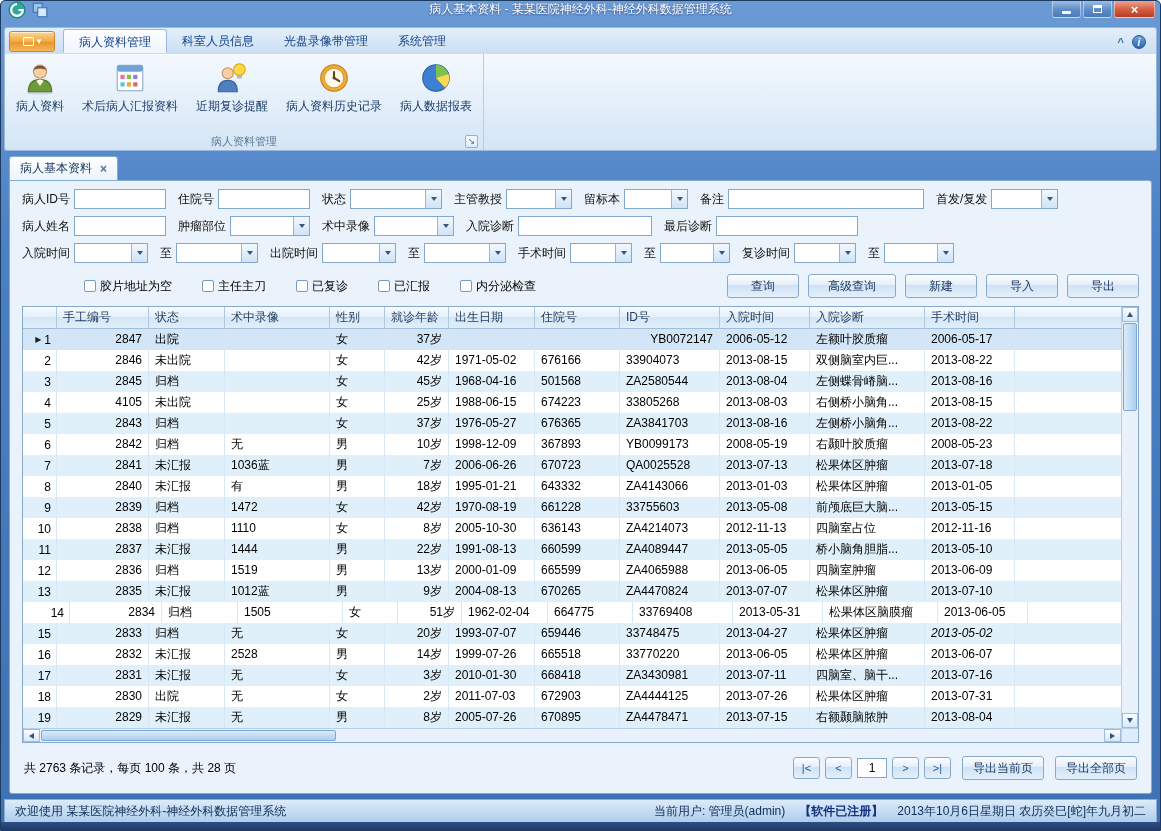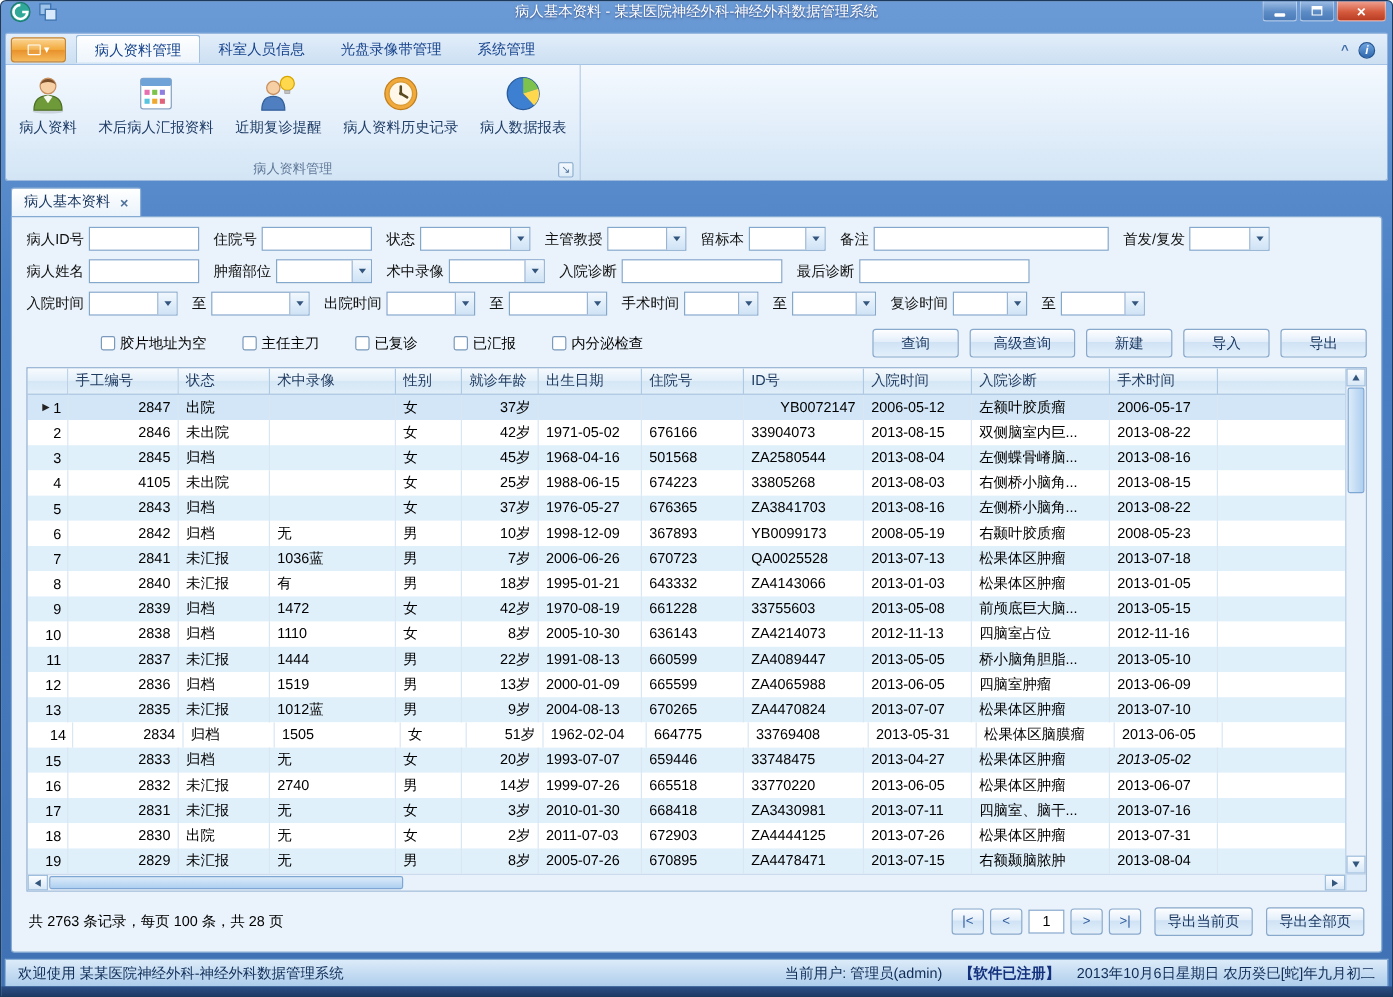--- a/index.html
+++ b/index.html
@@ -662,21 +662,21 @@
                 <div class="gc num" style="width: 64px;">9岁</div>
                 <div class="gc" style="width: 86px;">2004-08-13</div>
                 <div class="gc" style="width: 85px;">670265</div>
                 <div class="gc" style="width: 100px;">ZA4470824</div>
                 <div class="gc" style="width: 90px;">2013-07-07</div>
                 <div class="gc" style="width: 115px;">松果体区肿瘤</div>
                 <div class="gc" style="width: 90px;">2013-07-10</div>
                 <div class="gc filler"></div>
               </div>
               <div class="grow">
-                <div class="gc indicator" style="width: 38px;">
+                <div class="gc indicator" style="width: 47px;">
                   <span class="rownum">14</span>
                 </div>
                 <div class="gc num" style="width: 92px;">2834</div>
                 <div class="gc" style="width: 76px;">归档</div>
                 <div class="gc" style="width: 105px;">1505</div>
                 <div class="gc" style="width: 55px;">女</div>
                 <div class="gc num" style="width: 64px;">51岁</div>
                 <div class="gc" style="width: 86px;">1962-02-04</div>
                 <div class="gc" style="width: 85px;">664775</div>
                 <div class="gc" style="width: 100px;">33769408</div>
@@ -701,21 +701,21 @@
                 <div class="gc" style="width: 115px;">松果体区肿瘤</div>
                 <div class="gc" style="width: 90px; font-style: italic;">2013-05-02</div>
                 <div class="gc filler"></div>
               </div>
               <div class="grow">
                 <div class="gc indicator" style="width: 34px;">
                   <span class="rownum">16</span>
                 </div>
                 <div class="gc num" style="width: 92px;">2832</div>
                 <div class="gc" style="width: 76px;">未汇报</div>
-                <div class="gc" style="width: 105px;">2740</div>
+                <div class="gc" style="width: 105px;">2528</div>
                 <div class="gc" style="width: 55px;">男</div>
                 <div class="gc num" style="width: 64px;">14岁</div>
                 <div class="gc" style="width: 86px;">1999-07-26</div>
                 <div class="gc" style="width: 85px;">665518</div>
                 <div class="gc" style="width: 100px;">33770220</div>
                 <div class="gc" style="width: 90px;">2013-06-05</div>
                 <div class="gc" style="width: 115px;">松果体区肿瘤</div>
                 <div class="gc" style="width: 90px;">2013-06-07</div>
                 <div class="gc filler"></div>
               </div>

